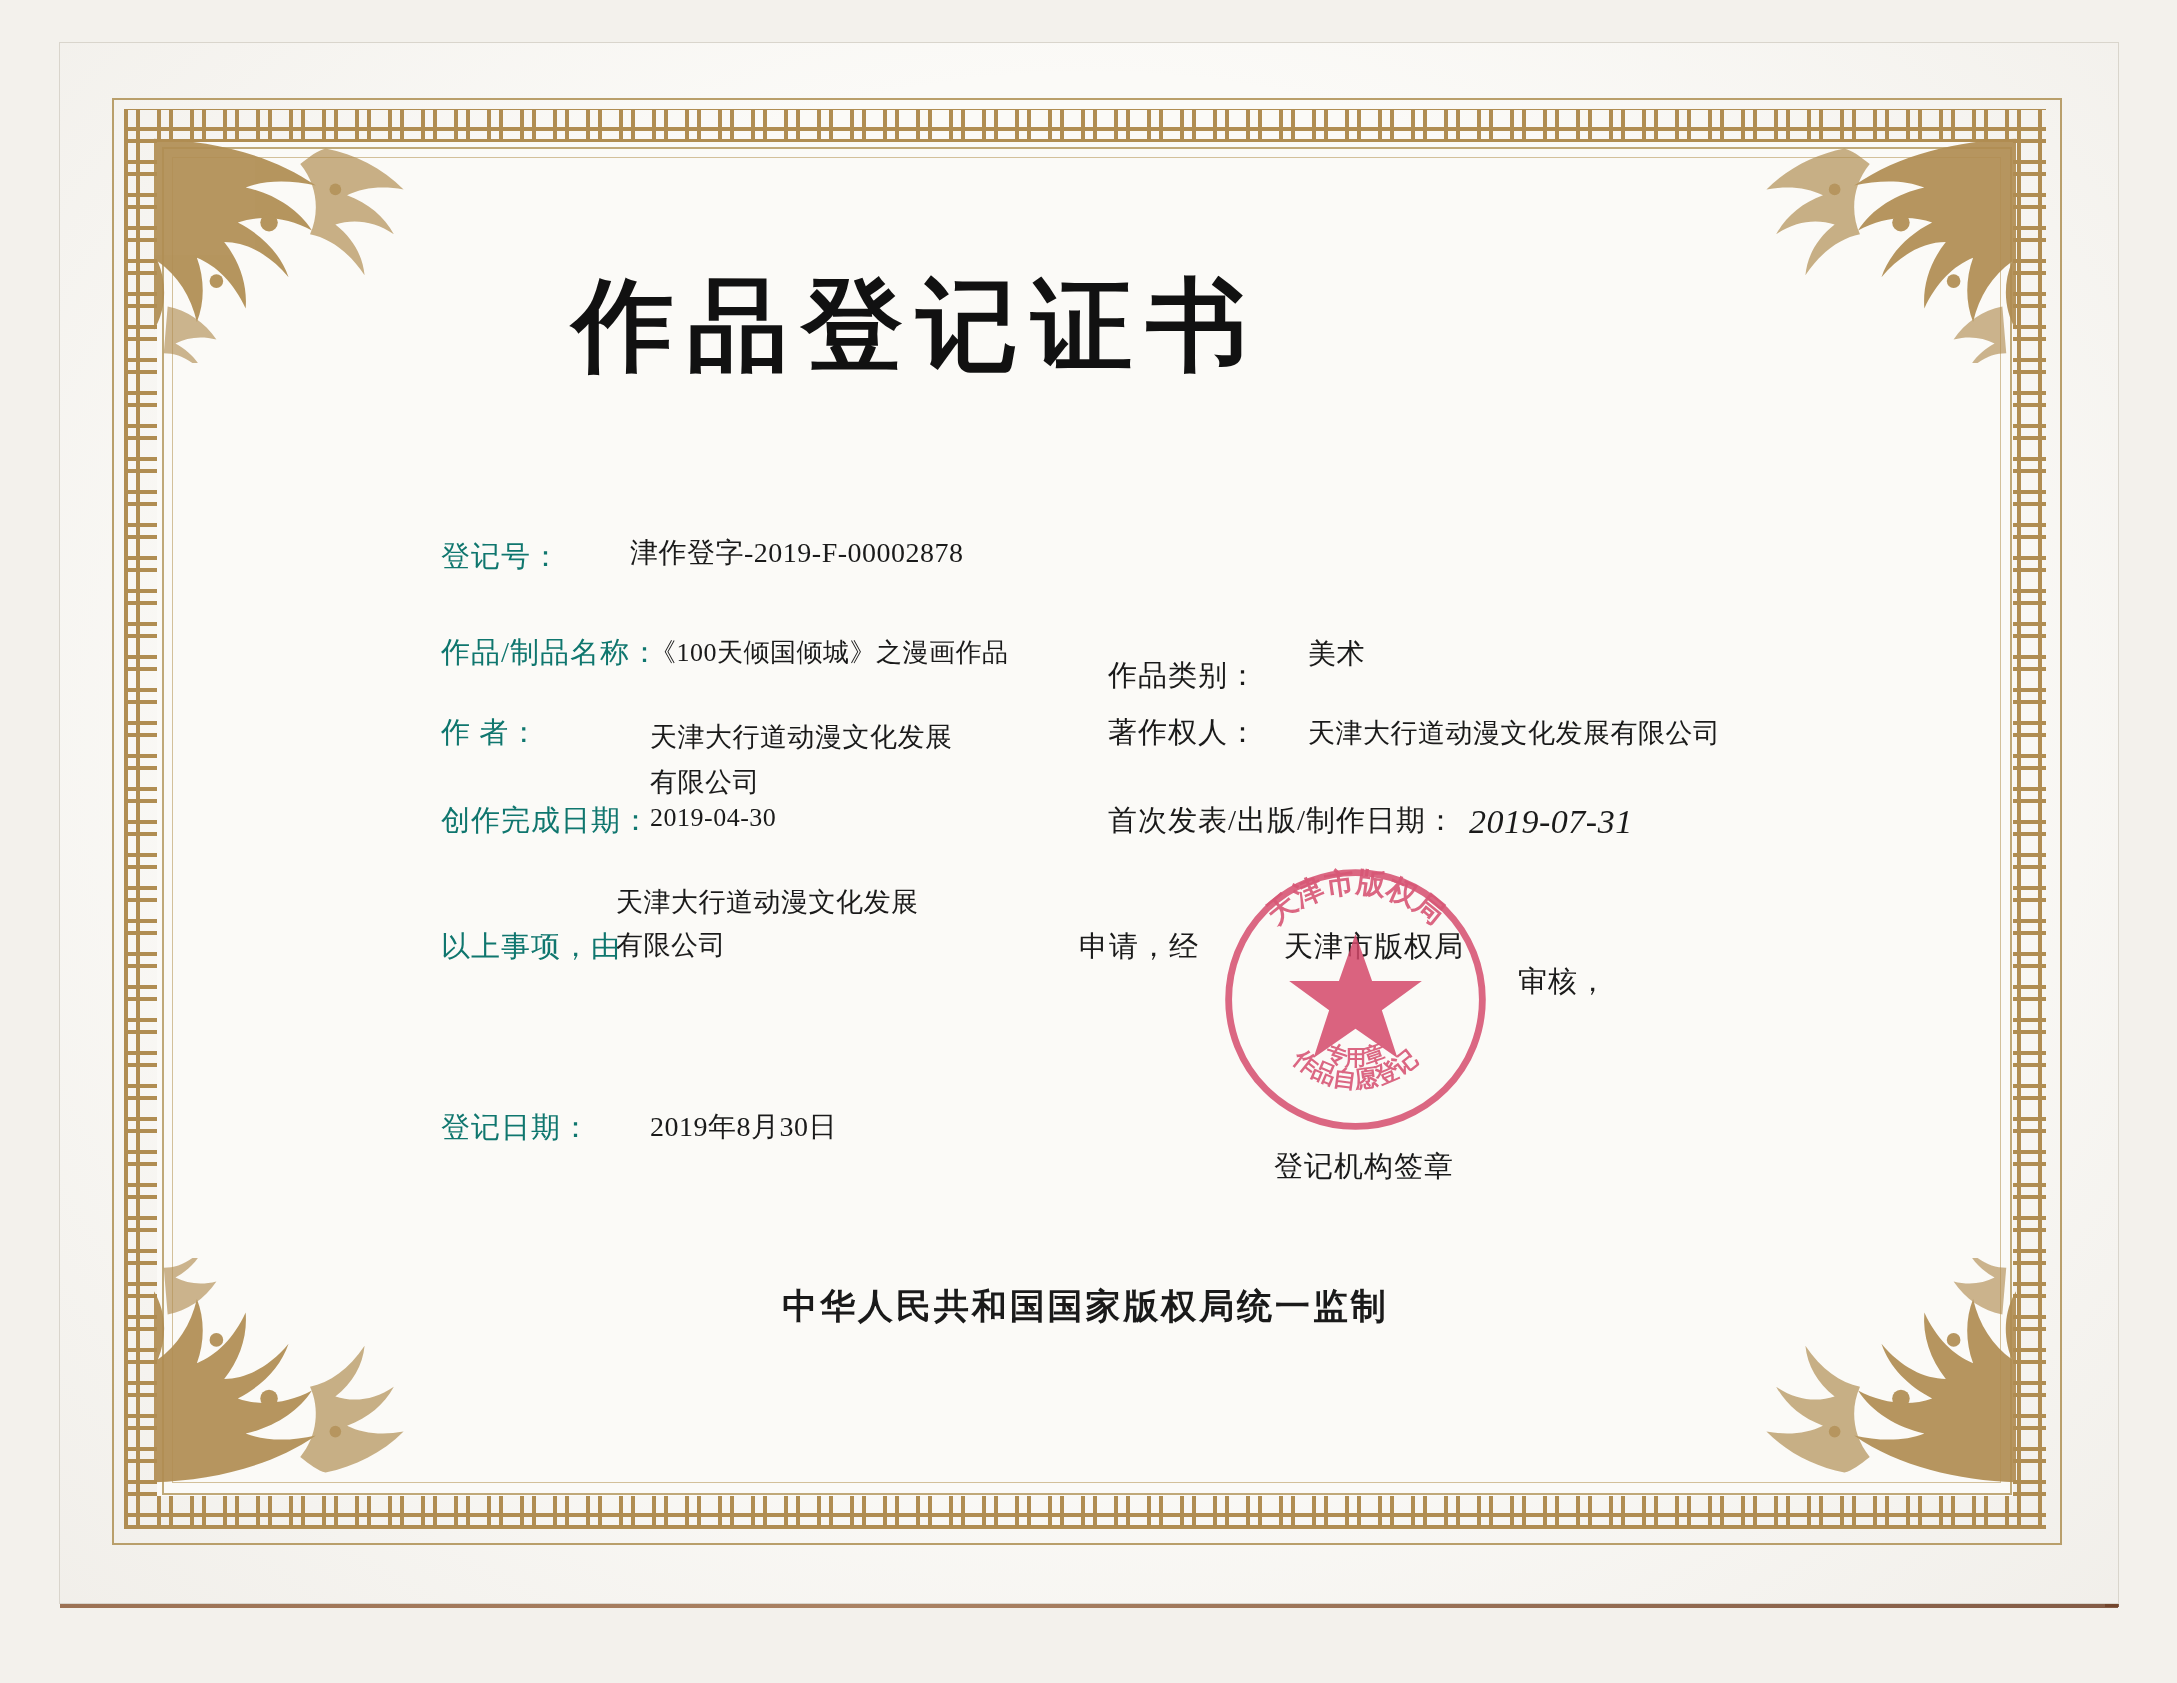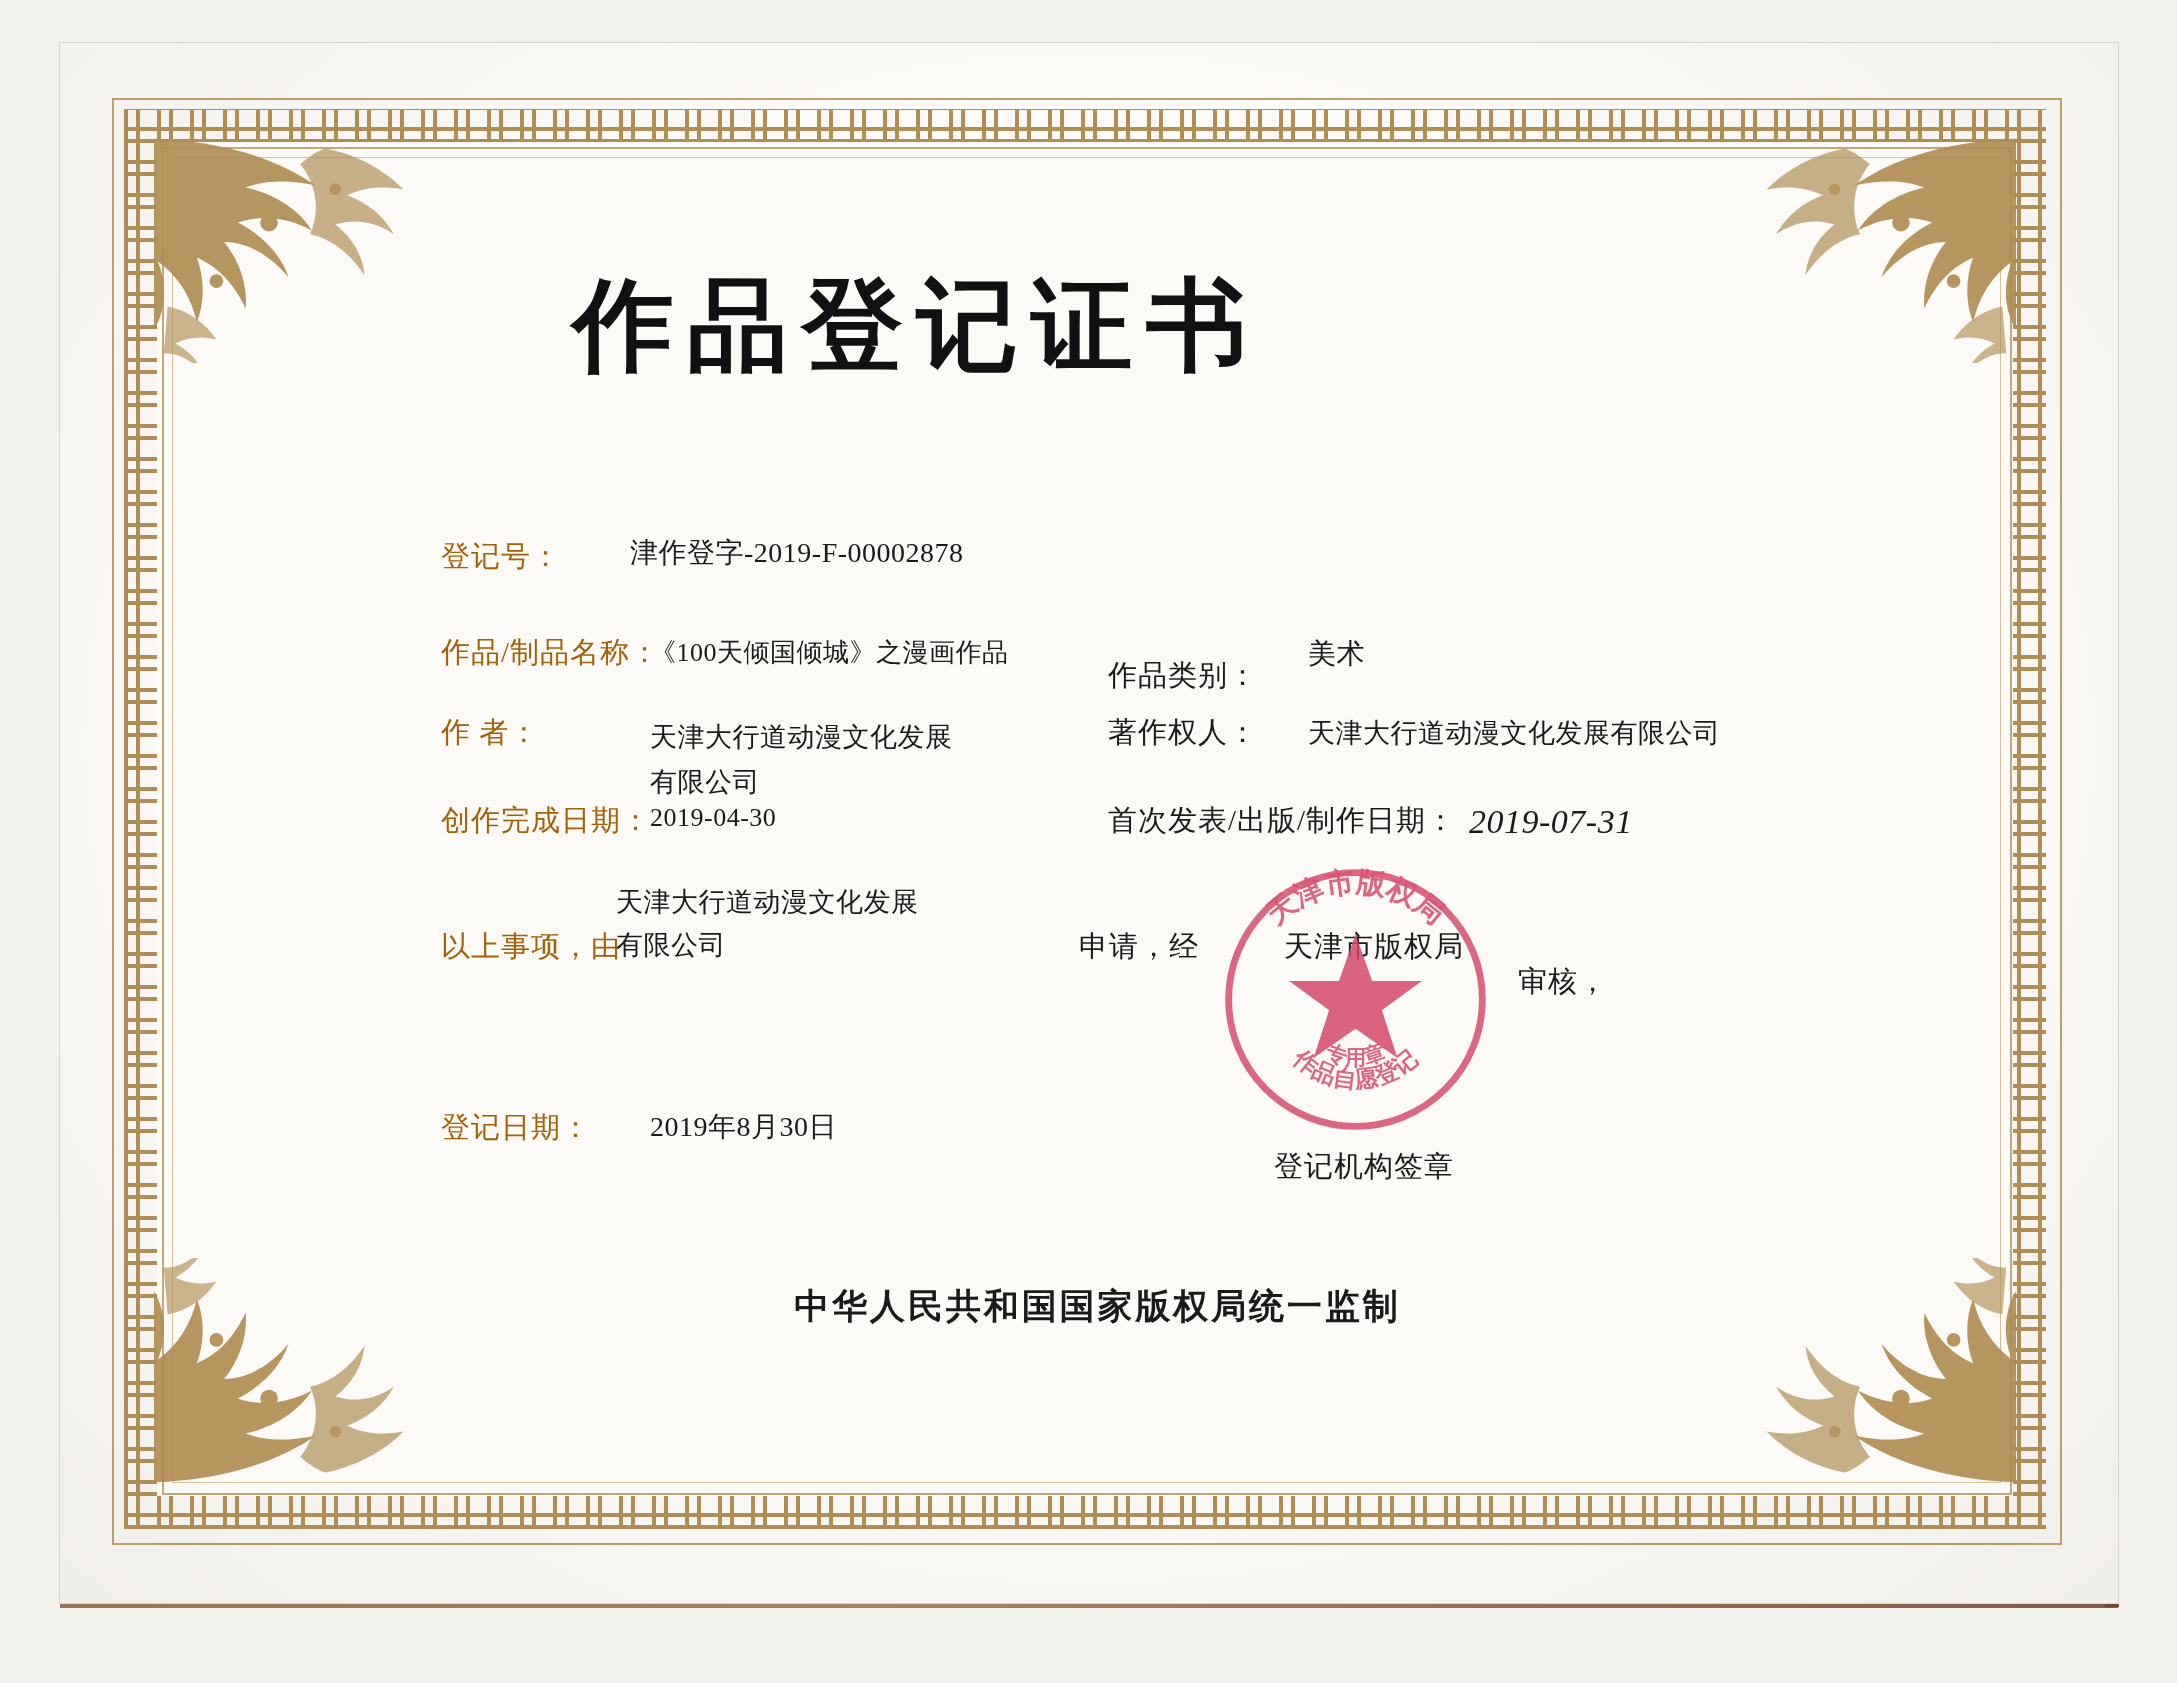--- a/index.html
+++ b/index.html
@@ -127,21 +127,21 @@
     width: 1489px;
     text-align: center;
     font-family: "DejaVu Serif", "Liberation Serif", serif;
     font-weight: bold;
     font-size: 101px;
     letter-spacing: 13.7px;
     color: #111;
     white-space: nowrap;
   }
 
-  .row { position: absolute; font-size: 29px; white-space: nowrap; color: #a16207; }
+  .row { position: absolute; font-size: 29px; white-space: nowrap; color: #0f766e; }
   .lbl { font-size: 29px; letter-spacing: 1px; }
   .val { font-size: 26px; letter-spacing: 0.5px; }
 
   #reg-no-row   { left: 269px; top: 380px; }
   #reg-no-val   { position: absolute; left: 458px; top: 377px; font-size: 28px; }
 
   #work-name-row { left: 269px; top: 476px; }
   #work-name-val { position: absolute; left: 478px; top: 478px; font-size: 26px; }
   #work-type-lbl { position: absolute; left: 936px; top: 476px; font-size: 29px; margin-top: 23px; }
   #work-type-val { position: absolute; left: 1136px; top: 478px; font-size: 28px; }
@@ -166,21 +166,21 @@
   #para-authority { position: absolute; left: 1112px; top: 770px; font-size: 29px; }
   #para-review { position: absolute; left: 1346px; top: 770px; font-size: 29px; margin-top: 35px; }
   #para-line2 { left: 269px; top: 819px; font-size: 31px; }
 
   #regdate-lbl { left: 269px; top: 951px; }
   #regdate-val { position: absolute; left: 478px; top: 951px; font-size: 28px; }
   #seal-lbl    { position: absolute; left: 1102px; top: 990px; font-size: 29px; }
 
   #footer {
     position: absolute; left: 0; top: 1126px; width: 1827px;
-    text-align: center; font-size: 35px; letter-spacing: 2.9px; font-weight: 600; padding-left: 12px;
+    text-align: center; font-size: 35px; letter-spacing: 2.9px; font-weight: 600;
   }
 
   
   .seal {
     position: absolute;
     left: 1214px; top: 858px;
     width: 283px; height: 283px;
     pointer-events: none;
     opacity: .92;
   }

